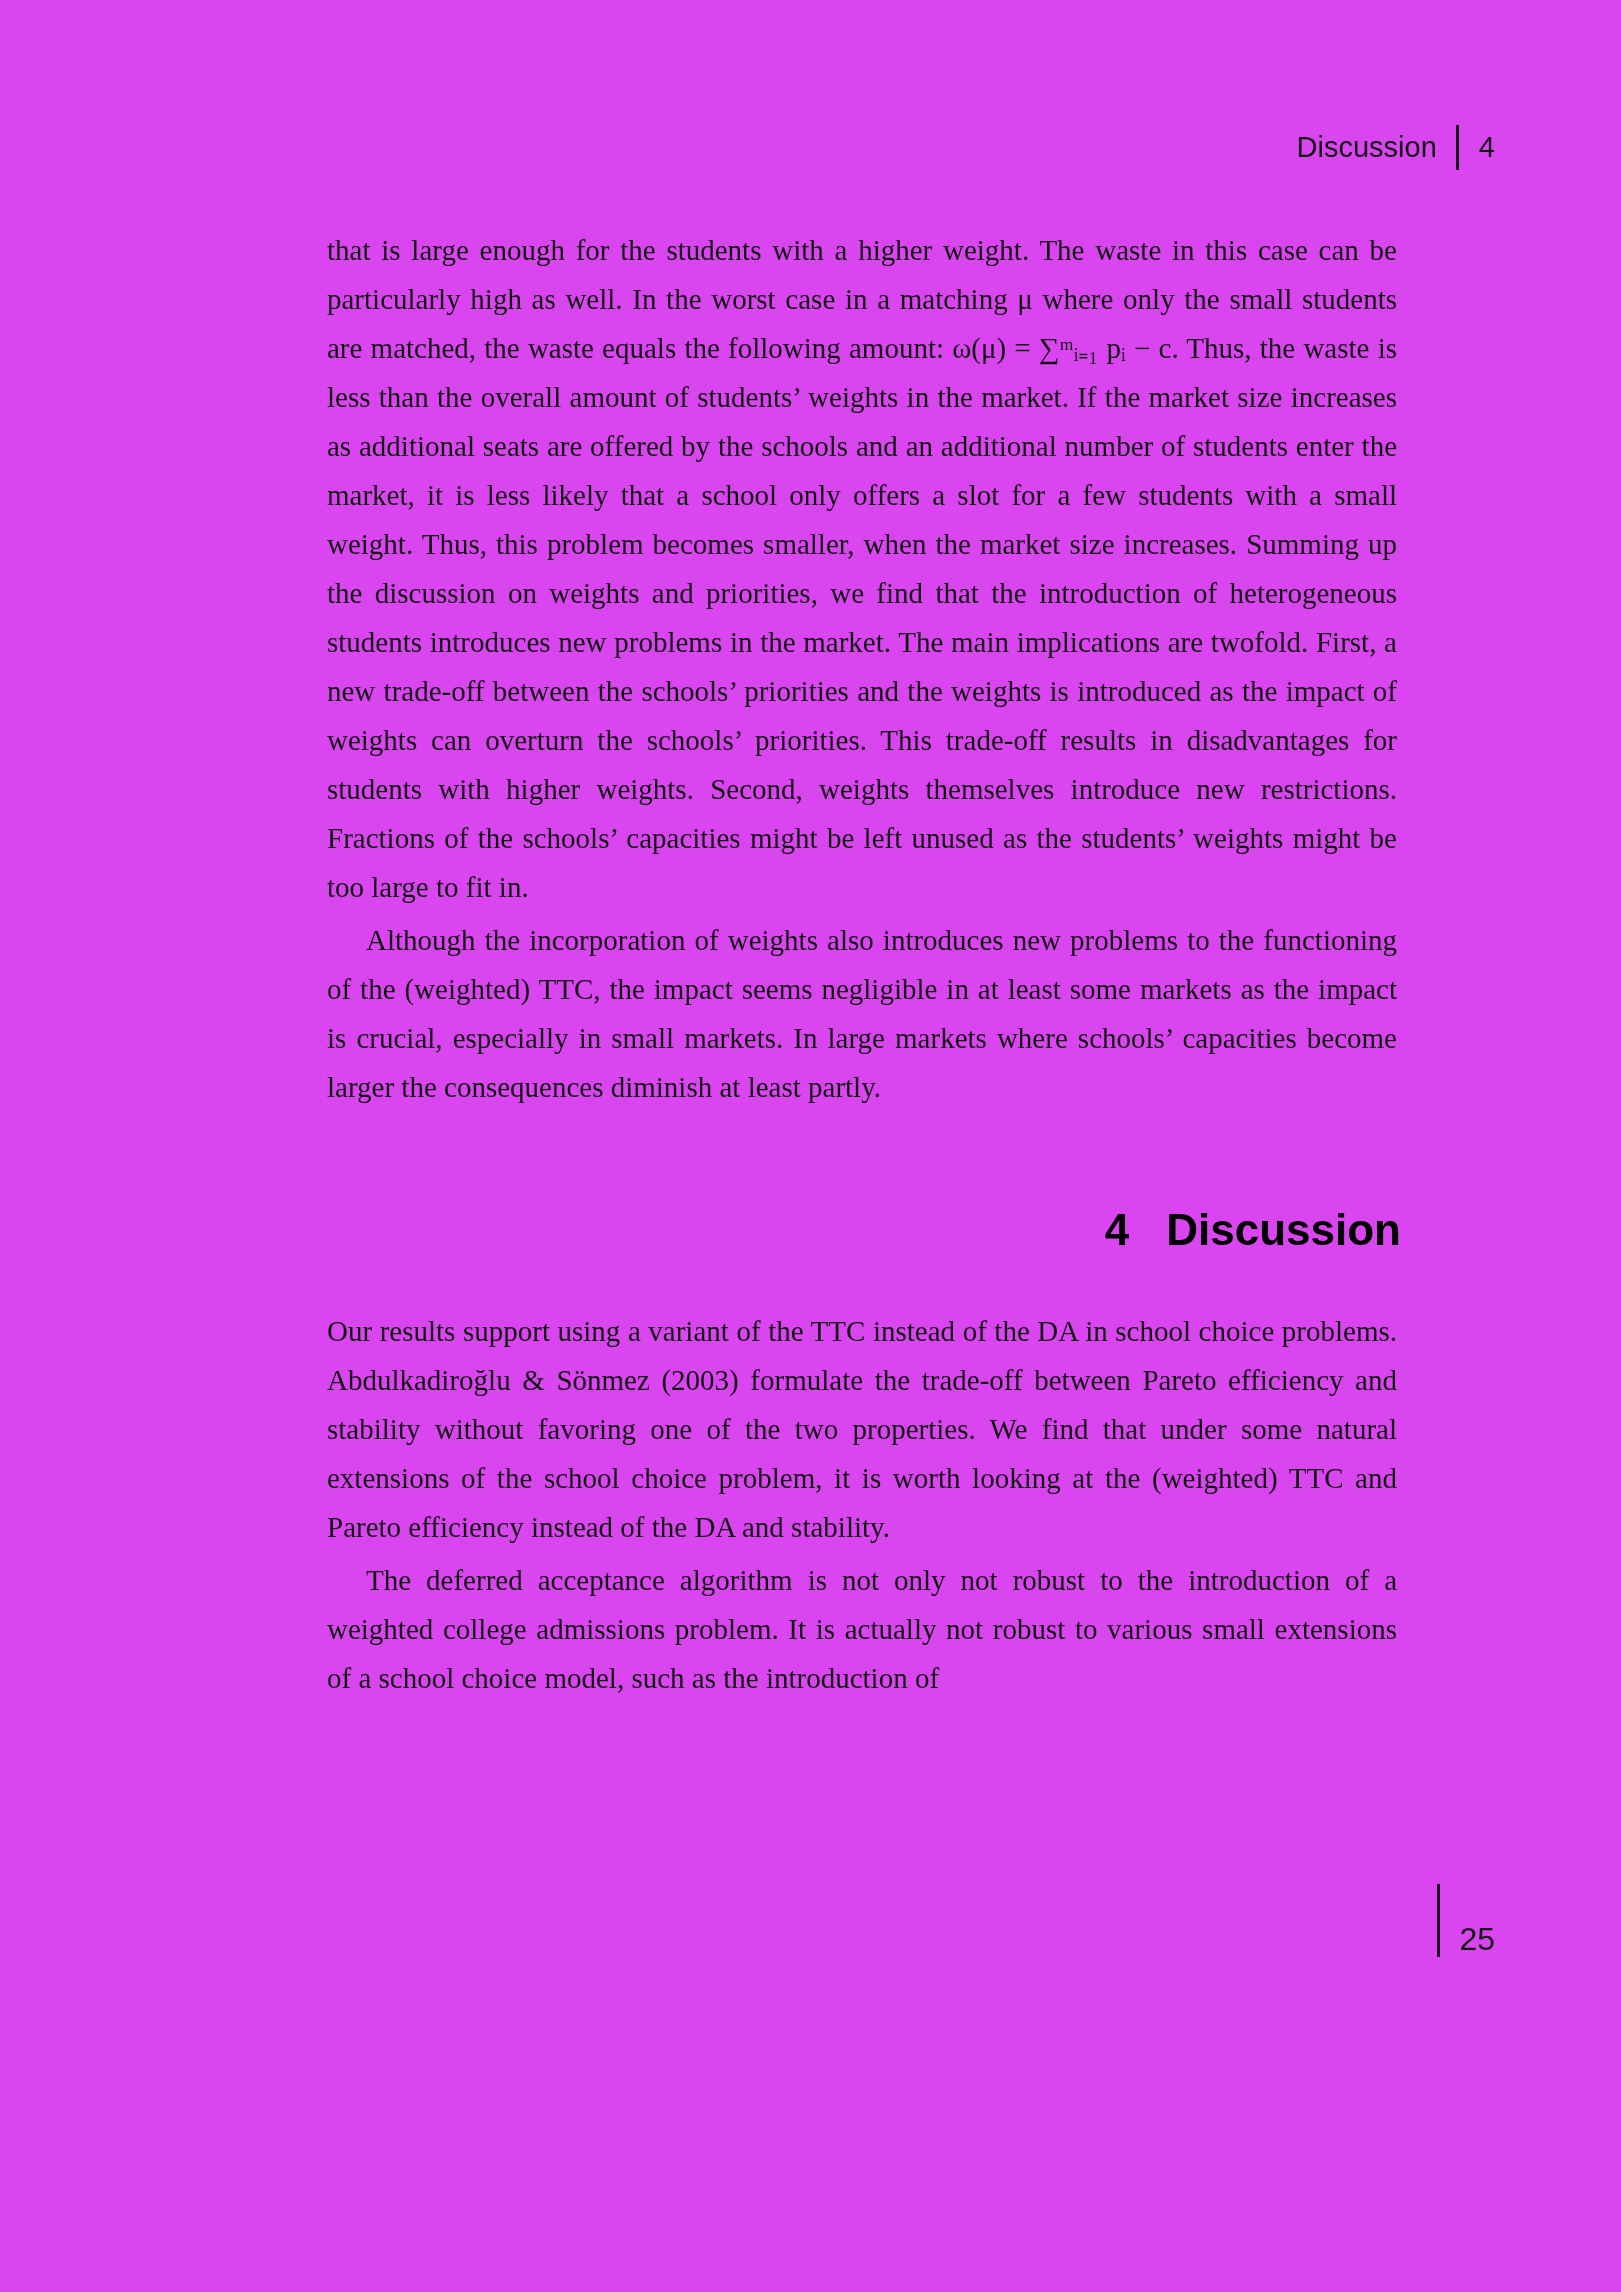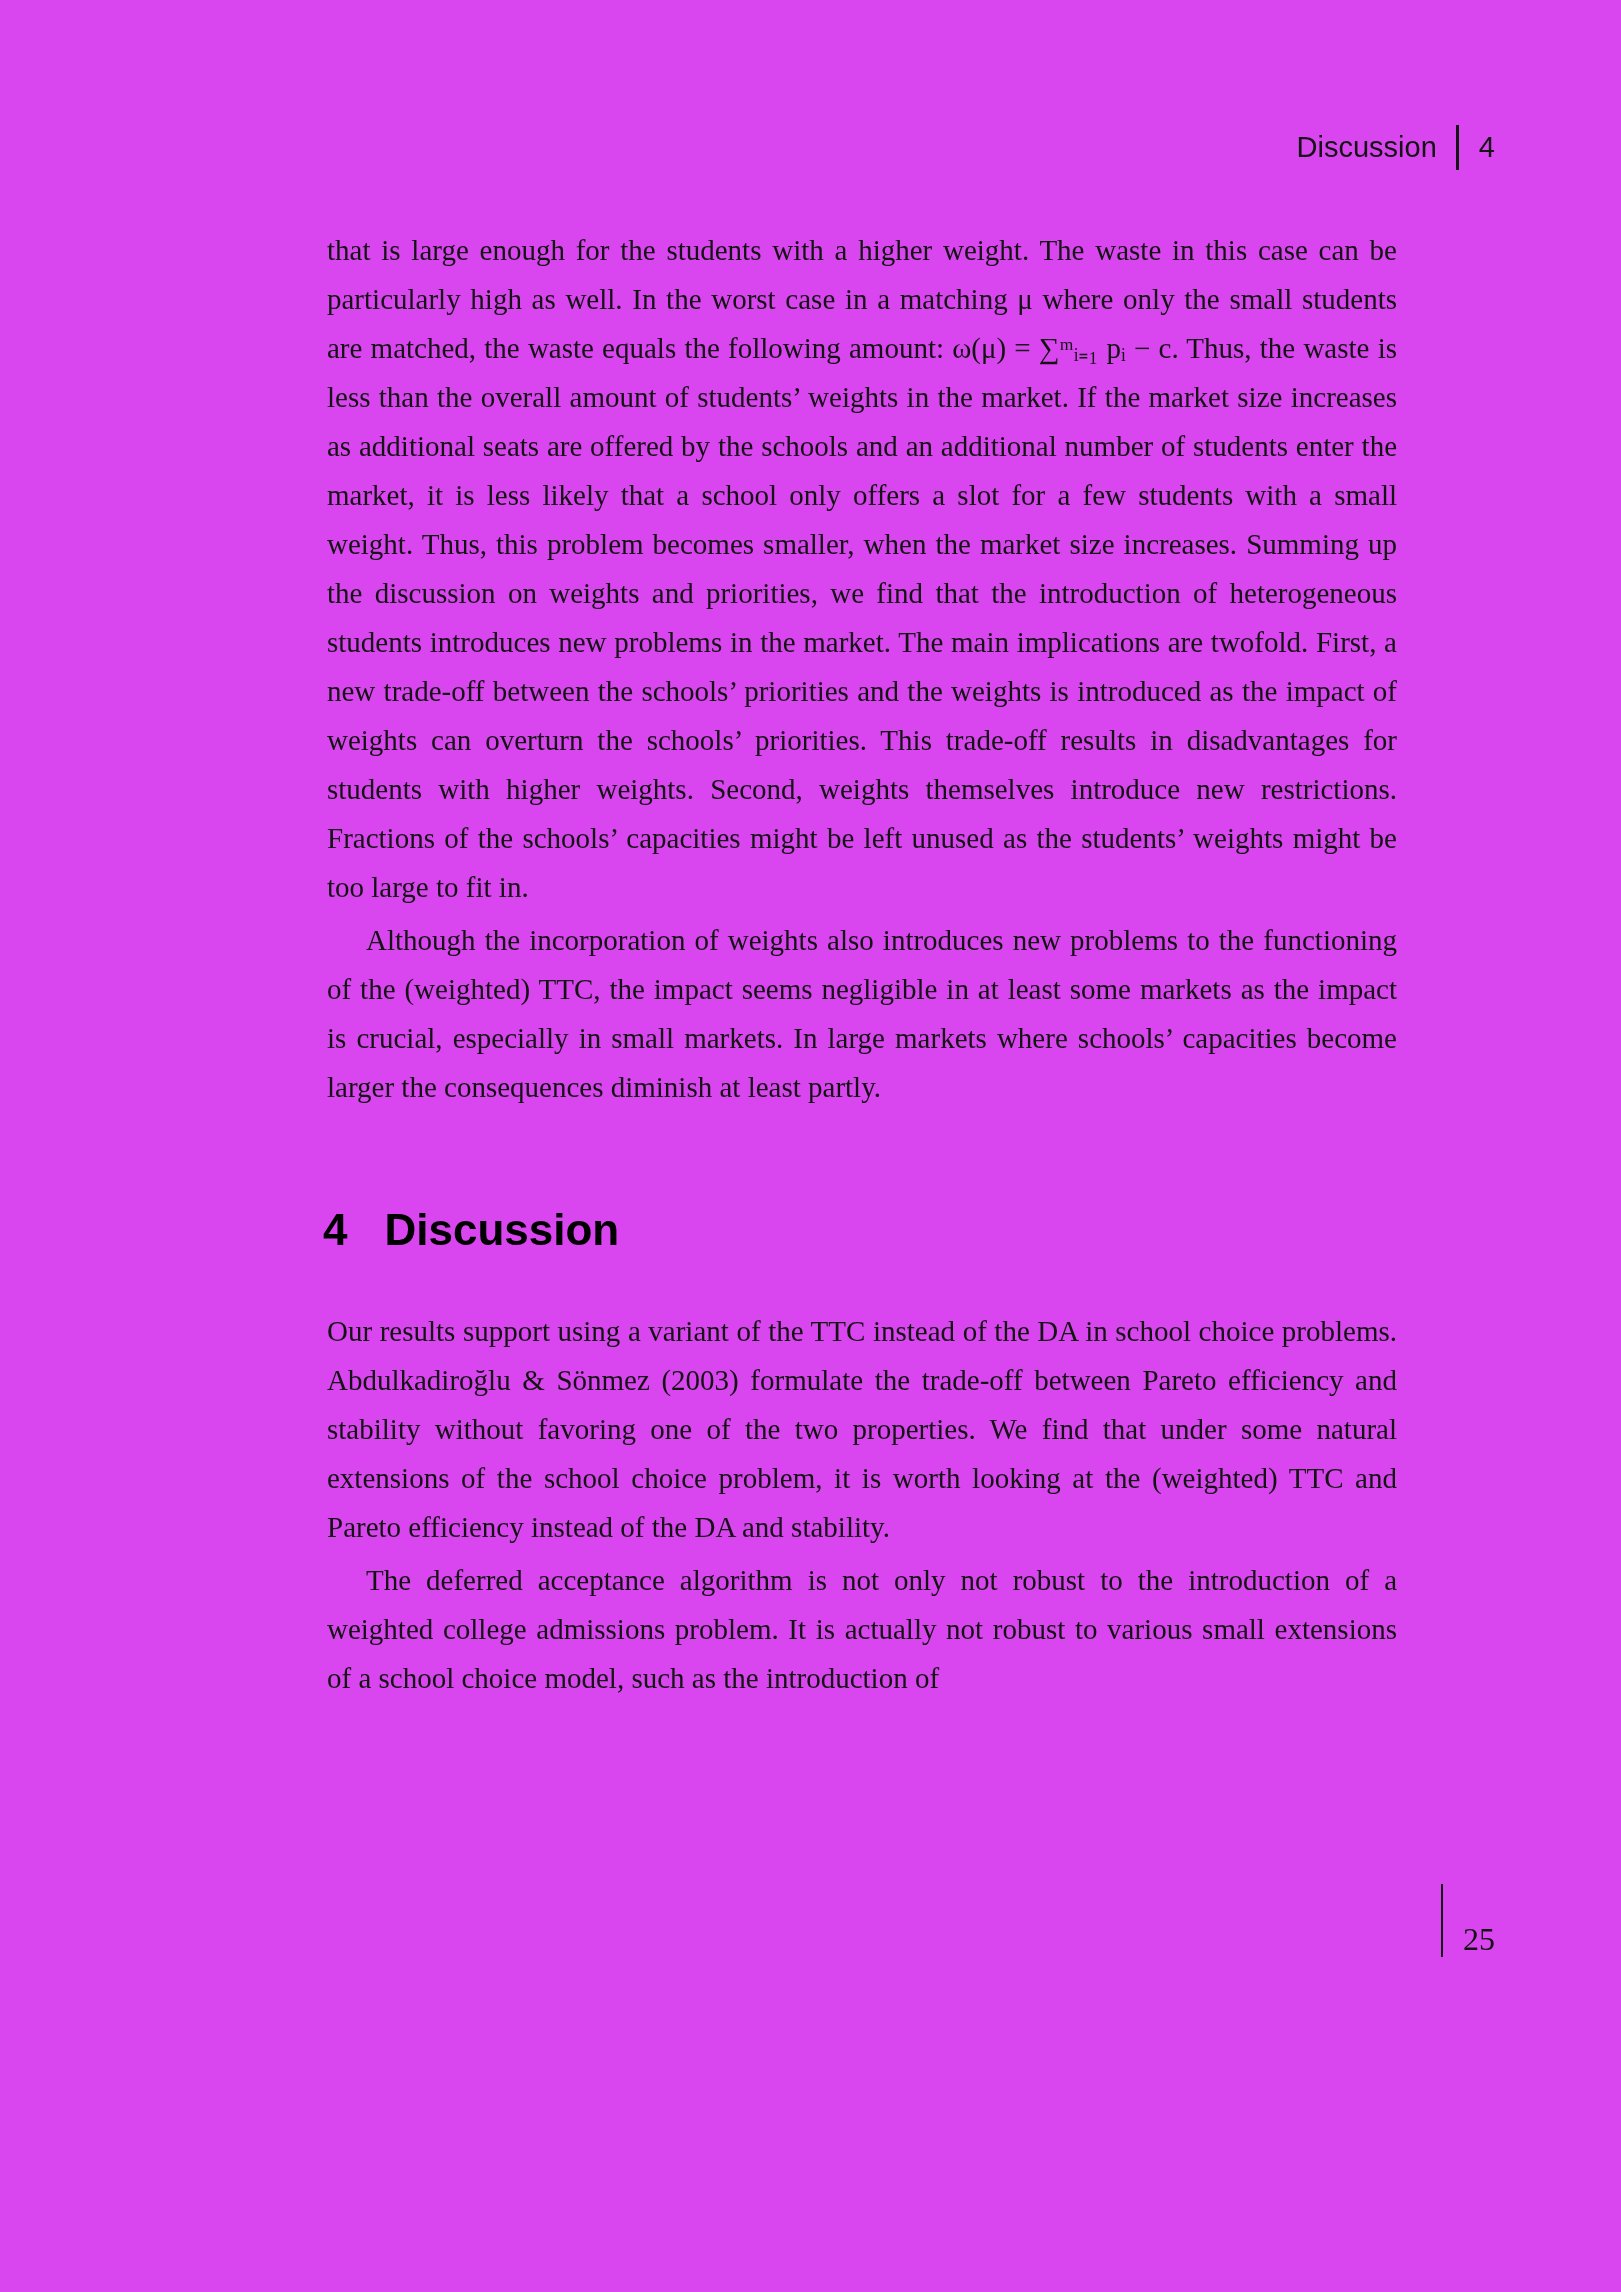--- a/index.html
+++ b/index.html
@@ -50,36 +50,36 @@
   .para.indent {
     text-indent: 39px;
   }
   .section-heading {
     margin: 94px 0 53px 0;
     font-family: "Liberation Sans", sans-serif;
     font-weight: 700;
     font-size: 44px;
     line-height: 1.1;
     color: #000000;
-    text-align: left;
+    text-align: right;
   }
   .section-heading .sec-num {
     display: inline-block;
     margin-right: 37px;
   }
   
   .page-footer {
     position: absolute;
     top: 1884px;
     left: 323px;
     width: 1172px;
     display: flex;
     justify-content: flex-end;
     align-items: flex-end;
-    font-family: Liberation Serif, serif;
+    font-family: Liberation Sans, sans-serif;
     font-size: 32px;
   }
   .page-footer .vrule {
     width: 2.9px;
     height: 73px;
     background: #141414;
     margin-right: 19.6px;
   }
   .page-footer .page-num {
     line-height: 1.0;

